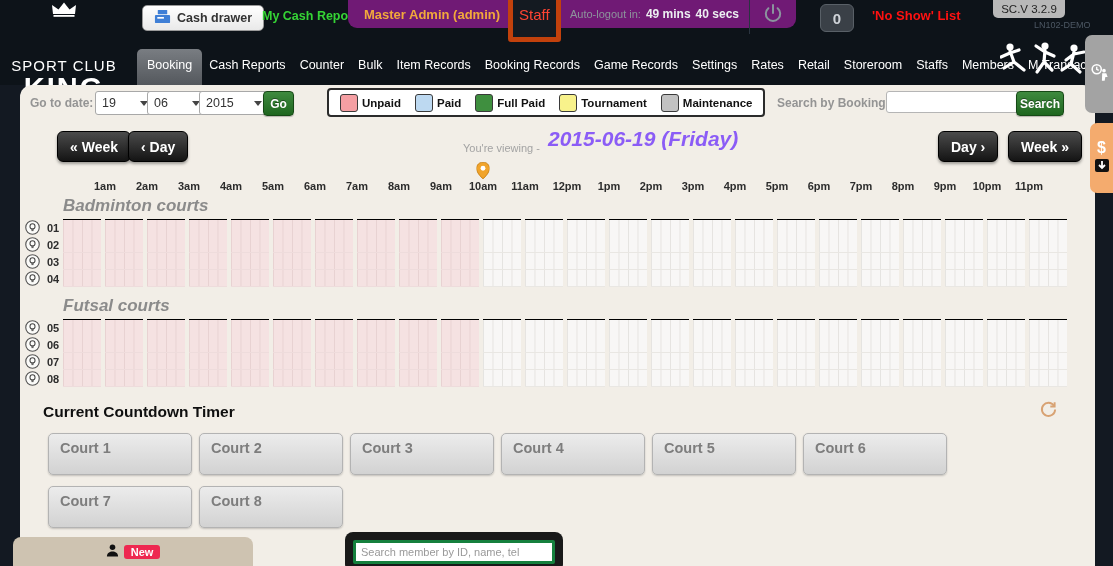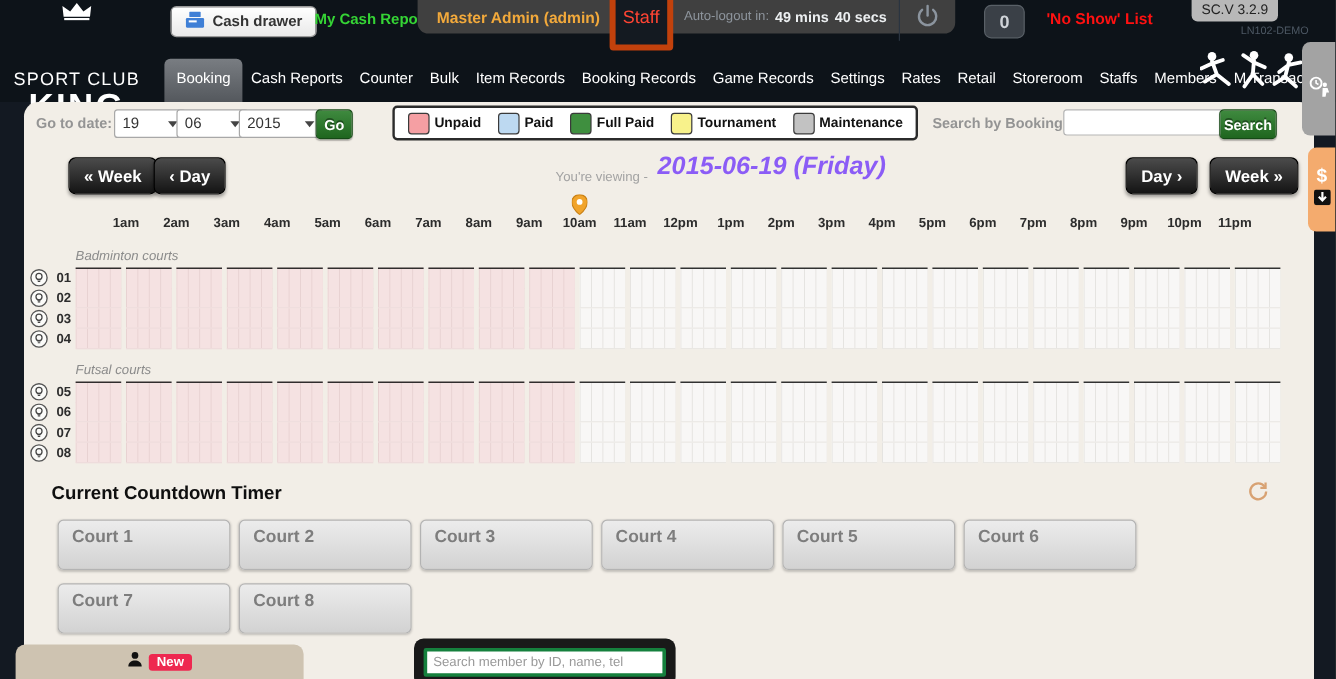--- a/index.html
+++ b/index.html
@@ -8,21 +8,21 @@
 
   
   #topbar{position:absolute;left:0;top:0;width:1113px;height:85px;background:var(--topbar,#0d1319);}
   #logo{position:absolute;left:8px;top:2px;width:112px;text-align:center;color:#fff;}
   #logo .l1{font-size:15px;letter-spacing:1px;line-height:16px;margin-top:36px;}
   #logo .l2{font-size:29px;font-weight:bold;letter-spacing:2px;line-height:28px;}
   #cash-drawer{position:absolute;left:142px;top:5px;height:24px;display:flex;align-items:center;gap:6px;
     padding:0 11px;background:linear-gradient(#ffffff,#e9e9e9);border:1px solid #9a9a9a;border-radius:5px;
     font-size:12.5px;font-weight:bold;color:#333;cursor:pointer;}
   #my-cash-report{position:absolute;left:262px;top:9px;color:var(--link-green,#35d435);font-weight:bold;font-size:12.5px;cursor:pointer;}
-  #admin-panel{position:absolute;left:348px;top:0;width:448px;height:28px;background:#404040;
+  #admin-panel{position:absolute;left:348px;top:0;width:448px;height:28px;background:#701a75;
     border-radius:0 0 9px 9px;display:flex;align-items:center;}
   #admin-name{margin-left:16px;color:var(--header-orange,#f2a93b);font-weight:bold;font-size:13px;cursor:pointer;}
   #staff-badge{margin-left:8px;color:#ff4433;background:#141a21;border:5px solid #c2410c;border-radius:3px;
     padding:14px 6px;font-size:15px;}
   #logout-label{margin-left:auto;color:#8d949c;font-size:11px;}
   .logout-num{color:#eceff1;font-weight:bold;font-size:12px;margin-left:5px;}
   #power-btn{width:46px;height:40px;margin-left:10px;border-left:1px solid #2a3440;display:flex;
     align-items:center;justify-content:center;cursor:pointer;}
   #zero-badge{position:absolute;left:820px;top:4px;width:32px;height:26px;background:#3a4047;border:1px solid #596067;
     border-radius:6px;display:flex;align-items:center;justify-content:center;color:#cfd3d8;font-weight:bold;font-size:15px;cursor:pointer;}
@@ -72,21 +72,21 @@
     box-shadow:0 2px 3px rgba(0,0,0,.35);cursor:pointer;white-space:nowrap;}
   #viewing-label{position:absolute;left:443px;top:57px;color:#a3a3a3;font-size:11px;}
   #viewing-date{position:absolute;left:528px;top:42px;color:#8b5cf6;font-size:21px;font-weight:bold;font-style:italic;}
 
   
   #time-axis{position:absolute;left:0;top:95px;height:14px;width:100%;}
   .time-label{position:absolute;transform:translateX(-50%);font-weight:bold;font-size:11px;color:#2c2c2c;}
   #pin{position:absolute;top:77px;transform:translateX(-50%);line-height:0;z-index:2;}
   #schedule-sections{position:absolute;left:0;top:111px;right:0;}
   .sec + .sec{margin-top:9px;}
-  .sec-title{margin:12px 0 3px 43px;font-style:italic;color:#8b8b8b;font-size:11px;}
+  .sec-title{margin:0 0 3px 43px;font-style:italic;color:#8b8b8b;font-size:17px;font-weight:bold;}
   .court-row{display:flex;height:17px;align-items:stretch;}
   .row-head{width:43px;flex:none;display:flex;align-items:center;gap:7px;padding-left:5px;box-sizing:border-box;}
   .bulb{width:15px;height:15px;line-height:0;cursor:pointer;}
   .row-label{font-weight:bold;font-size:11px;color:#2d2d2d;}
   .hr-cell{width:38px;height:16px;margin-right:4px;flex:none;border-bottom:1px solid;cursor:pointer;}
   .court-row:first-child .hr-cell{border-top:1px solid;}
   .hr-cell.past{background-color:var(--past-cell,#f5e2e2);border-color:#eedcdc;
     background-image:linear-gradient(to right,#e8d2d2 1px,transparent 1px);background-size:9.5px 100%;}
   .hr-cell.future{background-color:var(--future-cell,#f8f7f6);border-color:#e9e7e3;
     background-image:linear-gradient(to right,#e5e3e0 1px,transparent 1px);background-size:9.5px 100%;}

